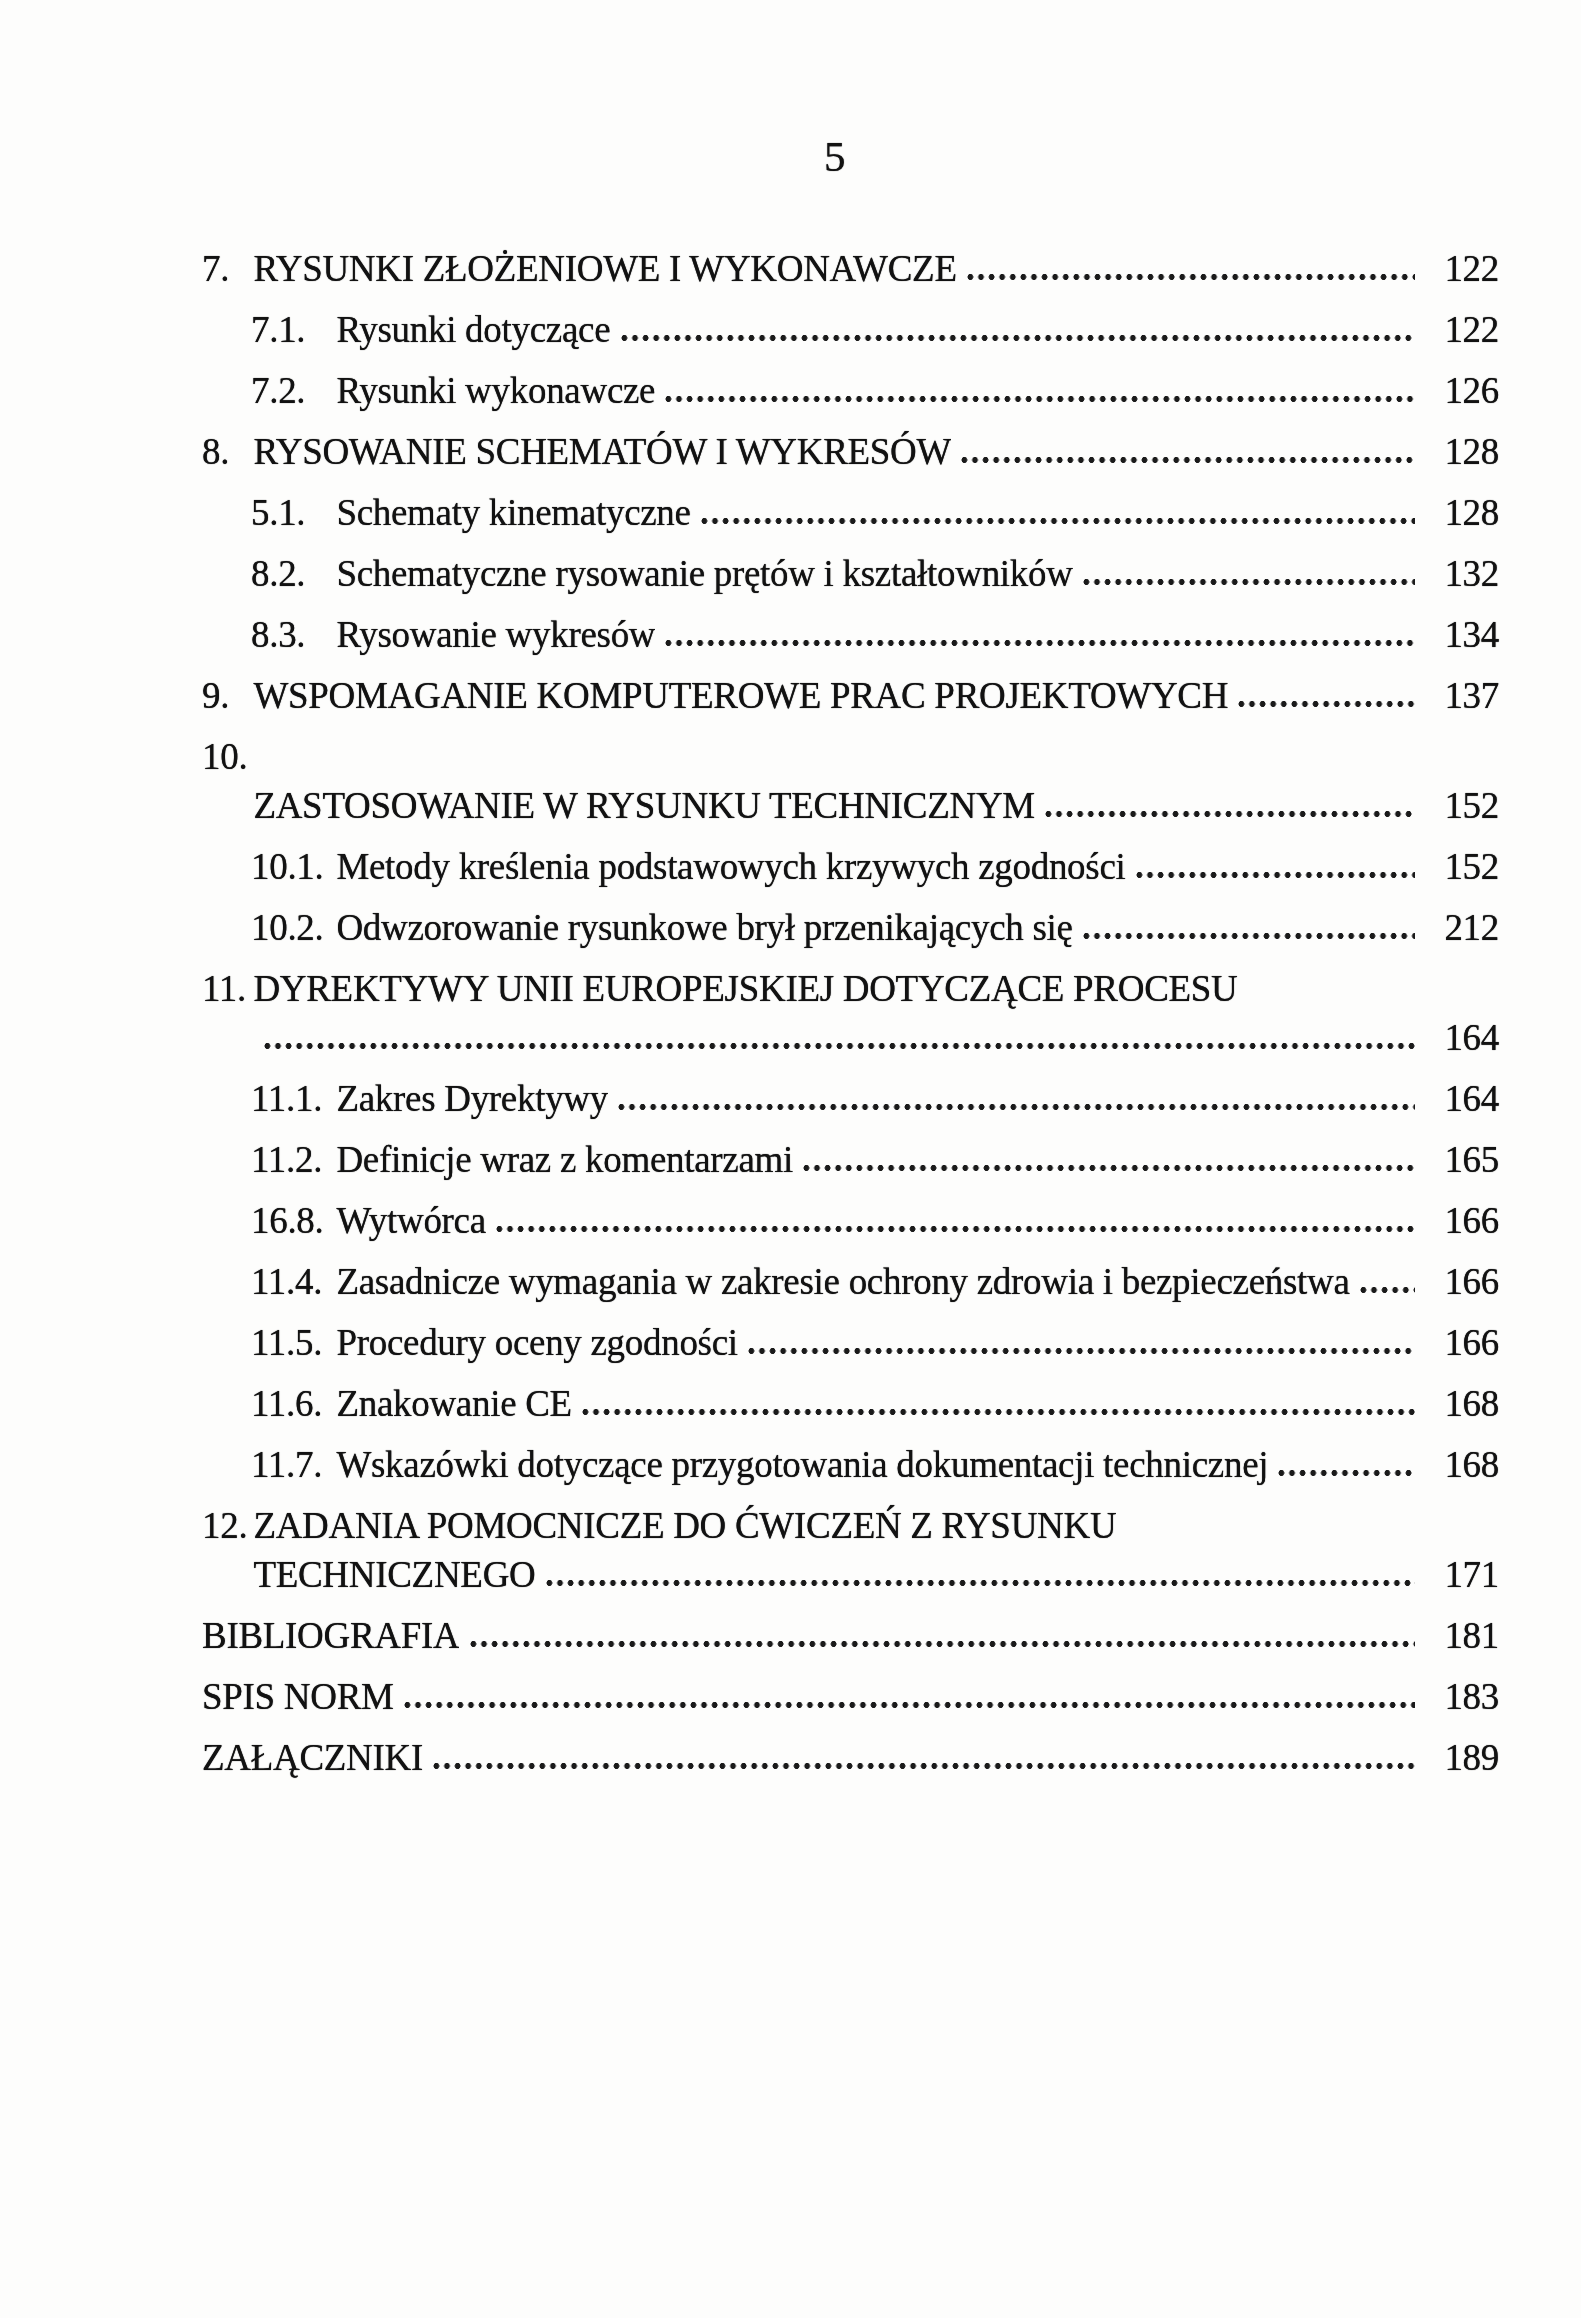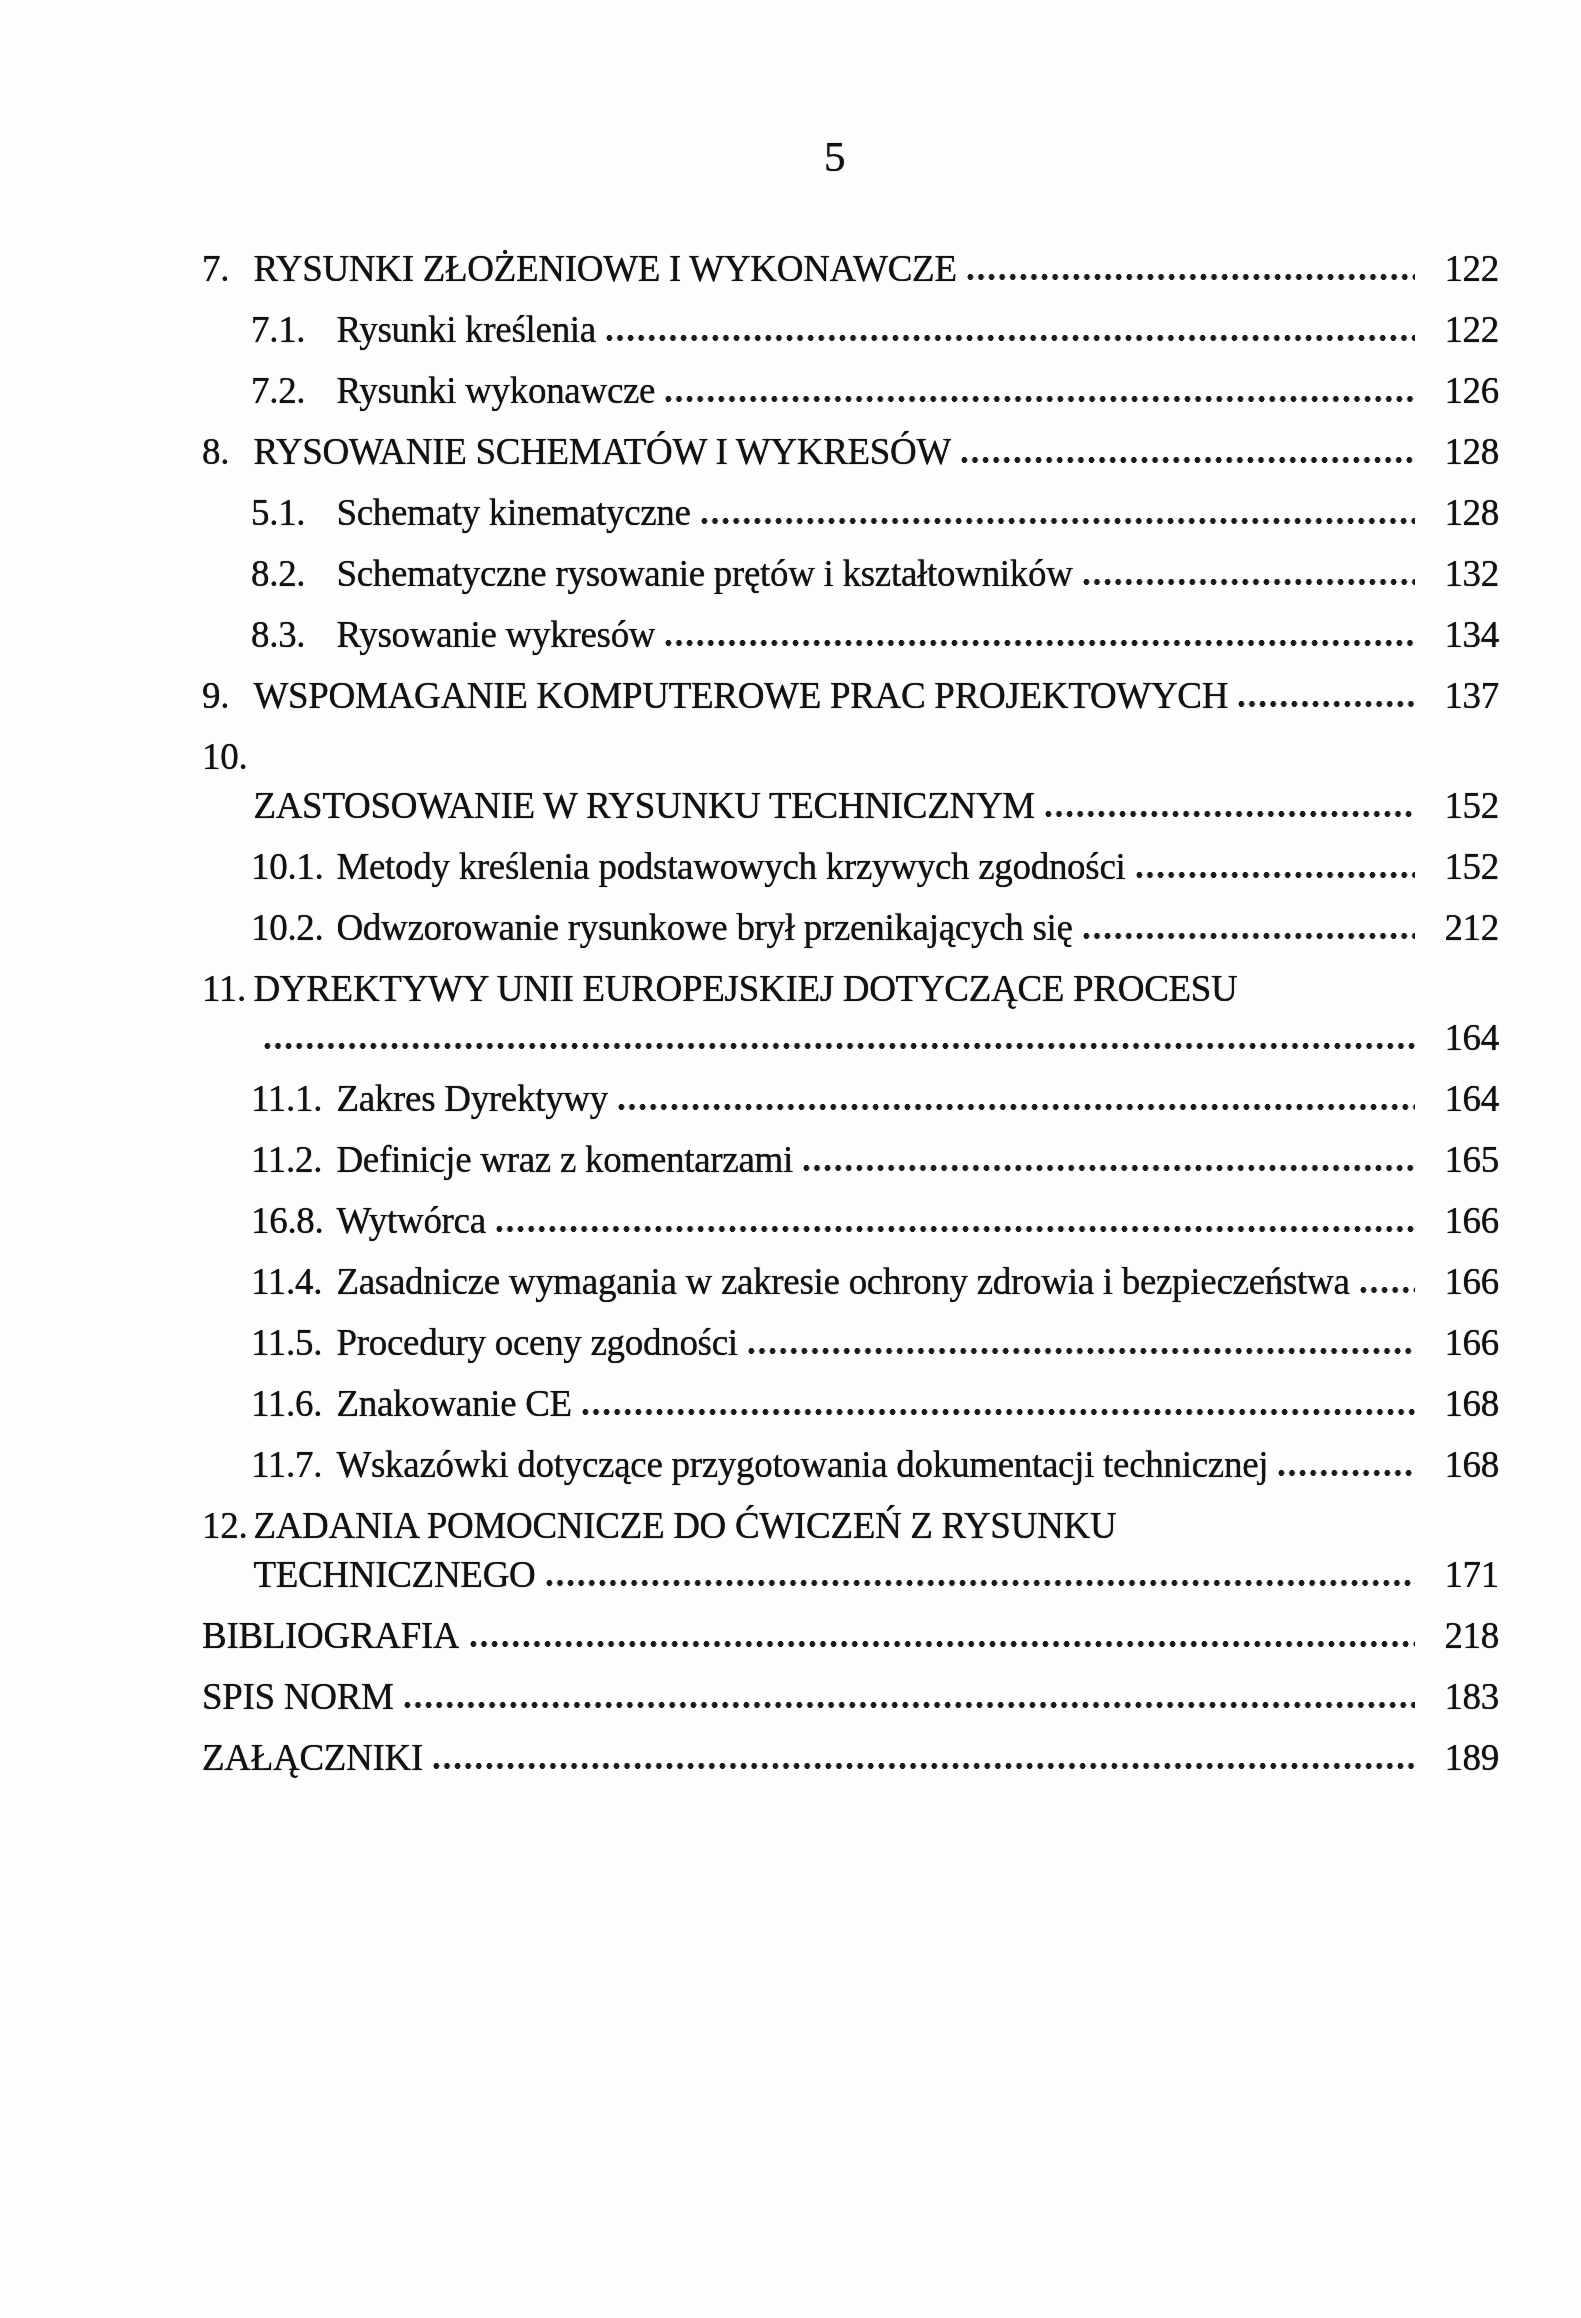--- a/index.html
+++ b/index.html
@@ -80,21 +80,21 @@
         <div class="row">
           <span class="num">7.</span>
           <span class="text">RYSUNKI ZŁOŻENIOWE I WYKONAWCZE</span>
           <span class="leader"></span>
           <span class="pageref">122</span>
         </div>
       </div>
       <div class="entry sub">
         <div class="row">
           <span class="num">7.1.</span>
-          <span class="text">Rysunki kreślenia</span>
+          <span class="text">Rysunki dotyczące</span>
           <span class="leader"></span>
           <span class="pageref">122</span>
         </div>
       </div>
       <div class="entry sub">
         <div class="row">
           <span class="num">7.2.</span>
           <span class="text">Rysunki wykonawcze</span>
           <span class="leader"></span>
           <span class="pageref">126</span>
@@ -243,21 +243,21 @@
           <span class="num"></span>
           <span class="text">TECHNICZNEGO</span>
           <span class="leader"></span>
           <span class="pageref">171</span>
         </div>
       </div>
       <div class="entry plain">
         <div class="row">
           <span class="text">BIBLIOGRAFIA</span>
           <span class="leader"></span>
-          <span class="pageref">218</span>
+          <span class="pageref">181</span>
         </div>
       </div>
       <div class="entry plain">
         <div class="row">
           <span class="text">SPIS NORM</span>
           <span class="leader"></span>
           <span class="pageref">183</span>
         </div>
       </div>
       <div class="entry plain">

